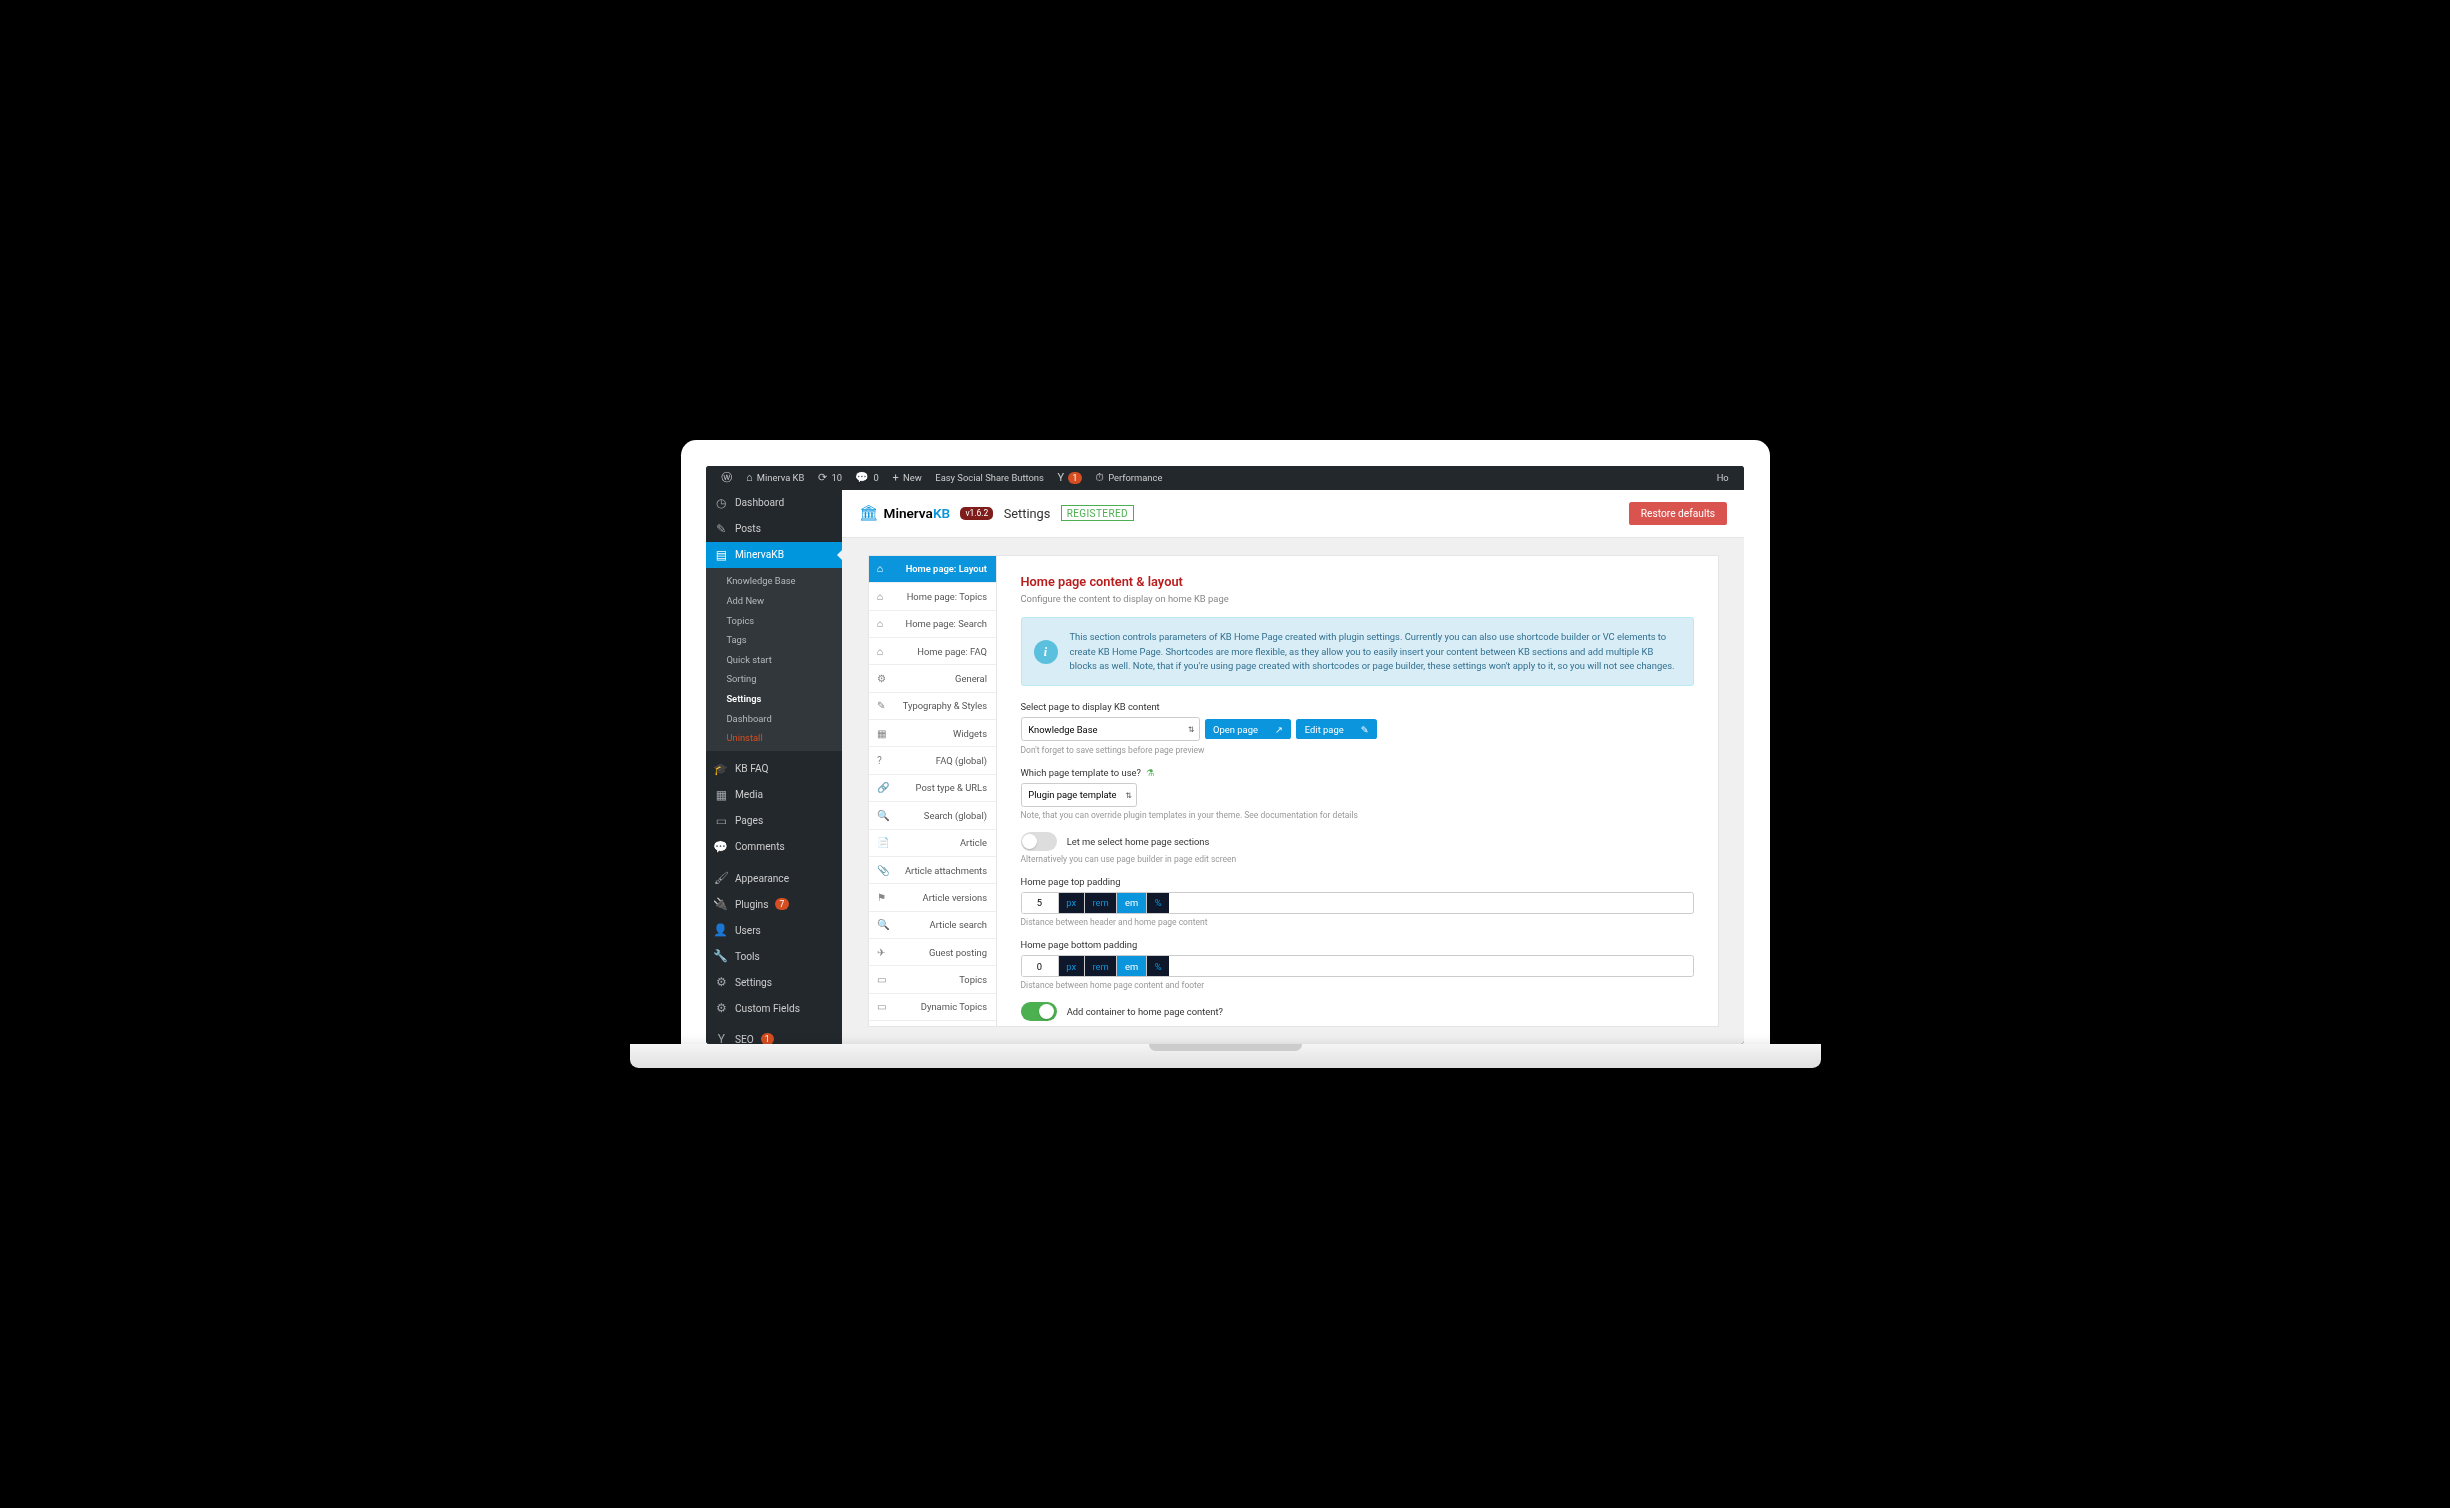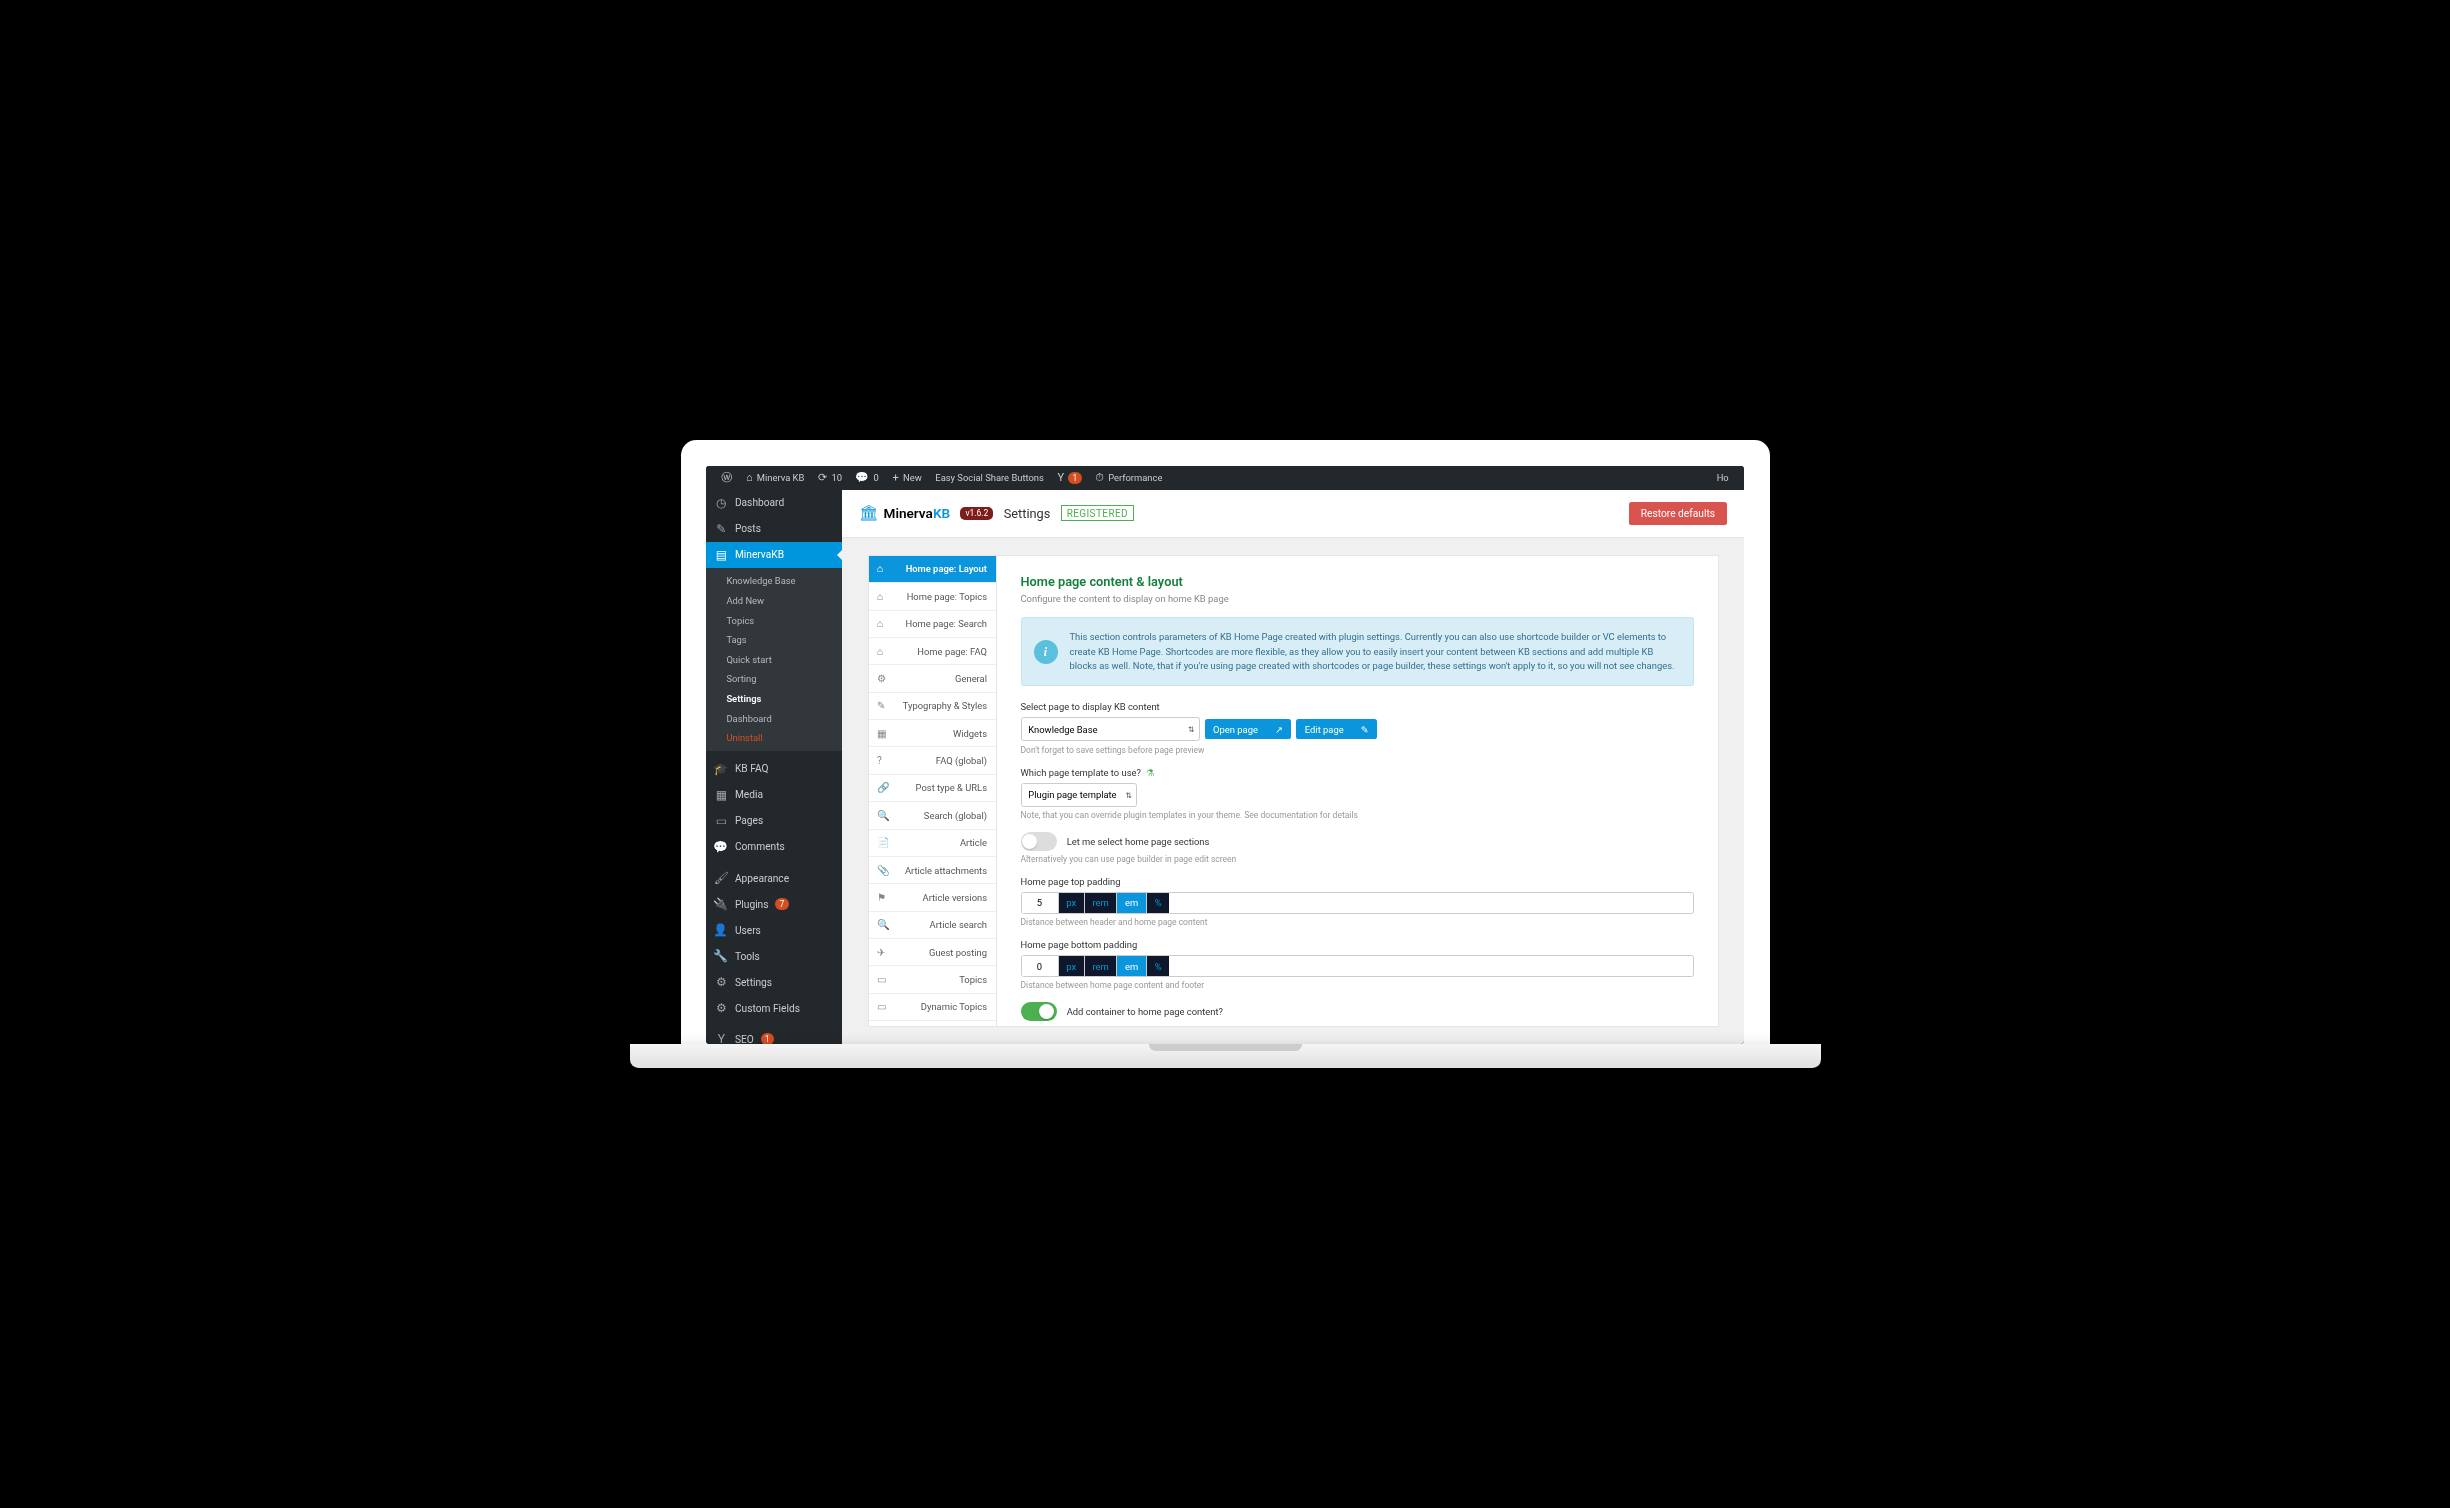--- a/index.html
+++ b/index.html
@@ -47,21 +47,21 @@
 .main-area { flex: 1; display: flex; padding: 17px 25.5px; gap: 0; overflow: hidden; }
 
 .tabs-sidebar { width: 128px; flex-shrink: 0; border: 0.9px solid #e5e5e5; border-right: none; background: #fff; font-size: 9.4px; overflow-y: auto; }
 .tabs-sidebar .tab { display: flex; align-items: center; justify-content: flex-end; gap: 5.1px; padding: 7.7px 8.5px; border-bottom: 0.9px solid #eee; color: #555; cursor: pointer; text-align: right; }
 .tabs-sidebar .tab.active { background: #0a95dc; color: #fff; font-weight: 600; }
 .tabs-sidebar .tab .ticon { color: #888; font-size: 10.2px; order: -1; }
 .tabs-sidebar .tab.active .ticon { color: #fff; }
 .tabs-sidebar .tab .ticon { margin-right: auto; }
 
 .content-panel { flex: 1; background: #fff; border: 0.9px solid #e5e5e5; padding: 18.7px 24px; overflow-y: auto; }
-.section-title { font-size: 12.8px; font-weight: 600; margin-bottom: 3.4px; color: #15803d; }
+.section-title { font-size: 12.8px; font-weight: 600; margin-bottom: 3.4px; color: #b91c1c; }
 .section-desc { font-size: 9.4px; color: #888; margin-bottom: 13.6px; }
 
 .info-box { background: #d9edf7; border: 0.9px solid #bce8f1; border-radius: 2.6px; padding: 12px 13.6px 12px 48px; font-size: 9.4px; color: #31708f; line-height: 1.5; position: relative; margin-bottom: 15.3px; }
 .info-box .info-icon { position: absolute; left: 12px; top: 50%; transform: translateY(-50%); width: 24px; height: 24px; border-radius: 50%; background: #5bc0de; color: #fff; display: flex; align-items: center; justify-content: center; font-weight: bold; font-size: 12px; font-style: italic; font-family: Georgia, serif; }
 
 .field { margin-bottom: 12px; }
 .field-label { font-size: 9.4px; color: #333; margin-bottom: 5.1px; display: flex; align-items: center; gap: 5.1px; }
 .field-help { font-size: 8.5px; color: #999; margin-top: 3.4px; }
 .field-row { display: flex; align-items: center; gap: 5.1px; }
 

